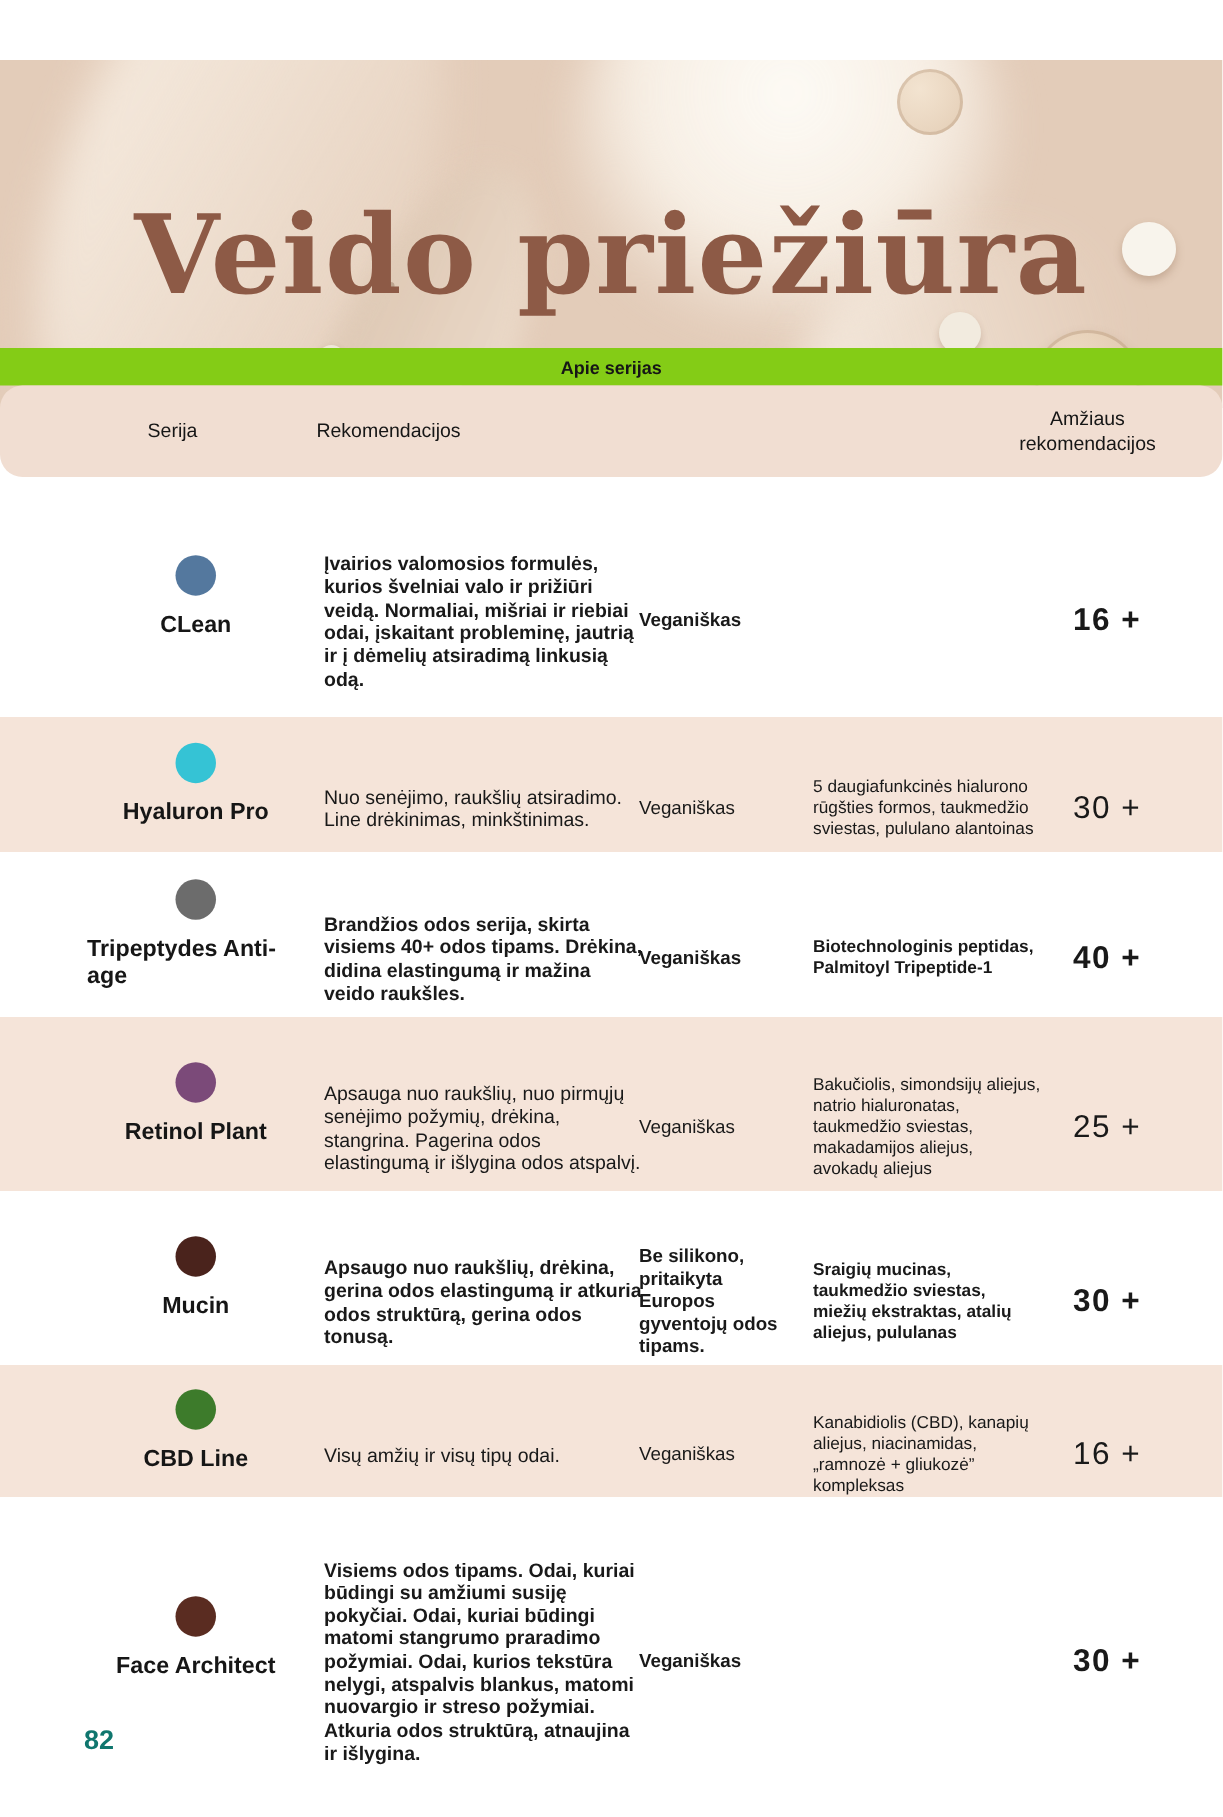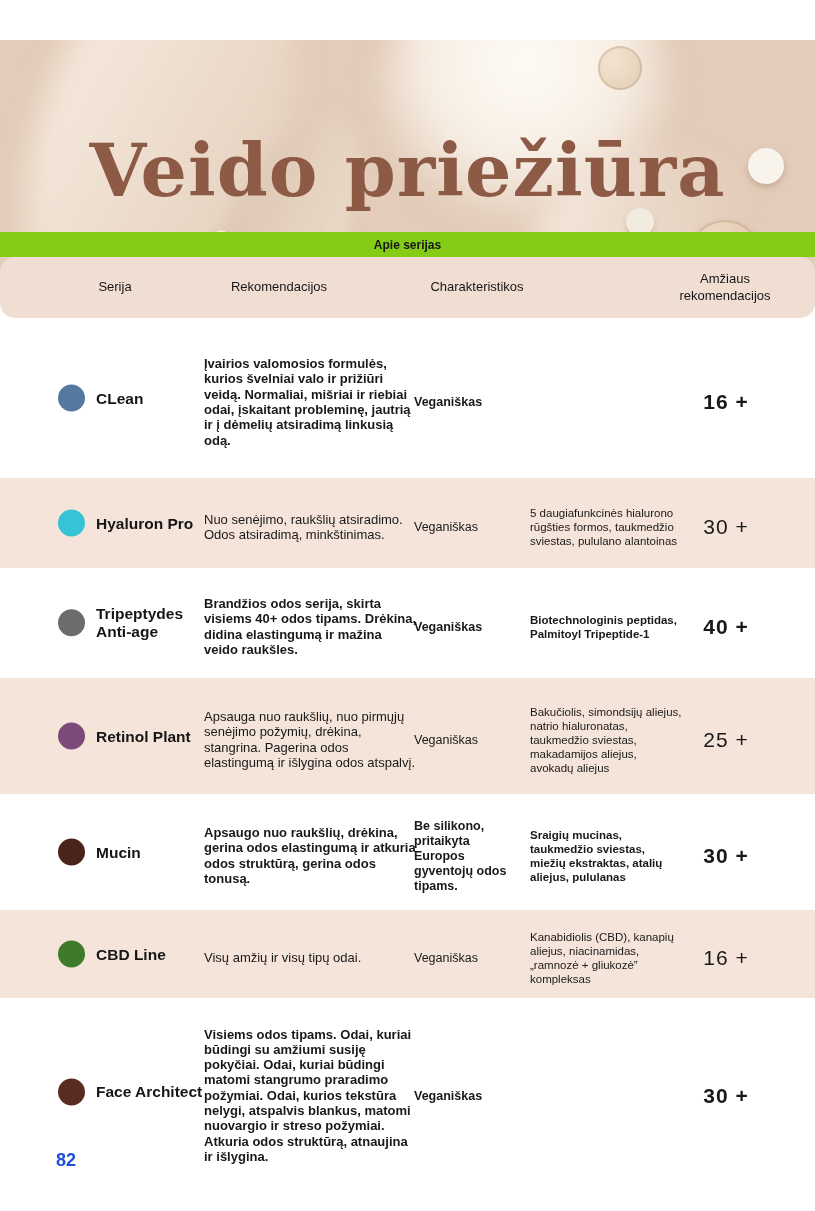--- a/index.html
+++ b/index.html
@@ -46,44 +46,44 @@
   .band{
     position:absolute;left:0;top:232px;width:815px;height:25px;
     display:flex;align-items:center;justify-content:center;
     font-size:12px;font-weight:700;color:#161616;
   }
   
   .thead{position:absolute;left:0;top:257px;width:815px;height:61px;}
   .th{position:absolute;top:0;height:100%;display:flex;align-items:center;justify-content:center;
       text-align:center;font-size:13px;line-height:1.3;color:#161616;}
   .th0{left:73px;width:84px;}
-  .th1{left:184px;width:190px;}
+  .th1{left:164px;width:190px;}
   .th2{left:402px;width:150px;}
   .th3{left:536px;width:128px;}
   .th4{left:658px;width:134px;}
   
   .rows{position:absolute;left:0;top:318px;width:815px;}
   .row{position:relative;width:815px;}
   .r1{height:160px;}.r2{height:90px;}.r3{height:110px;}.r4{height:116px;}
   .r5{height:116px;}.r6{height:88px;}.r7{height:187px;}
   .row.alt{background:#f5e4d9;}
   .cell{position:absolute;top:50%;transform:translateY(-50%);}
-  .cell-serija{left:58px;width:145px;display:flex;align-items:center;gap:11px;}
+  .cell-serija{left:58px;width:145px;display:flex;align-items:center;gap:11px;flex-direction:column;}
   .dot{width:27px;height:27px;border-radius:50%;flex:0 0 27px;}
   .serija-name{margin:0;font-size:15.5px;line-height:1.15;color:#161616;}
   .cell-rek{left:200px;width:213px;font-size:13px;line-height:1.18;}
   .cell-char{left:410px;width:104px;font-size:12.5px;line-height:1.2;}
   .cell-veik{left:526px;width:152px;font-size:11.5px;line-height:1.22;}
   .cell-age{left:672px;width:100px;text-align:center;font-size:21px;letter-spacing:1px;}
   .row.heavy .cell-rek,.row.heavy .cell-char,.row.heavy .cell-veik{font-weight:700;}
   .row.heavy .serija-name{font-weight:700;}
   .row.heavy .cell-age{font-weight:600;}
-  .row p{margin:4px;}
+  .row p{margin:16px;}
   
-  .page-num{position:absolute;left:56px;top:1150px;font-size:18px;font-weight:700;color:#1d4ed8;}
+  .page-num{position:absolute;left:56px;top:1150px;font-size:18px;font-weight:700;color:#0f766e;}
 </style>
 </head>
 <body>
 
 <header class="hero" style="background: rgb(227, 204, 185);">
   <div class="smear smear1"></div>
   <div class="smear smear2"></div>
   <div class="smear smear3"></div>
   <div class="smear smear4"></div>
   <div class="droplet d4"></div>
@@ -97,21 +97,20 @@
   <h1>Veido priežiūra</h1>
 </header>
 
 <div class="band" style="background: #84cc16;">
   <span>Apie serijas</span>
 </div>
 
 <div class="thead" style="background: rgb(241, 222, 210); border-radius: 15px;">
   <div class="th th0">Serija</div>
   <div class="th th1">Rekomendacijos</div>
-  <div class="th th2">Charakteristikos</div>
   <div class="th th4">Amžiaus rekomendacijos</div>
 </div>
 
 <main class="rows">
 
   <section class="row r1 heavy">
     <div class="cell cell-serija">
       <span class="dot" style="background: rgb(84, 120, 158);"></span>
       <h2 class="serija-name">CLean</h2>
     </div>
@@ -119,21 +118,21 @@
     <p class="cell cell-char">Veganiškas</p>
     <p class="cell cell-veik"></p>
     <p class="cell cell-age">16 +</p>
   </section>
 
   <section class="row r2 alt" style="background: rgb(245, 228, 217);">
     <div class="cell cell-serija">
       <span class="dot" style="background: rgb(53, 195, 213);"></span>
       <h2 class="serija-name">Hyaluron Pro</h2>
     </div>
-    <p class="cell cell-rek">Nuo senėjimo, raukšlių atsiradimo. Odos atsiradimą, minkštinimas.</p>
+    <p class="cell cell-rek">Nuo senėjimo, raukšlių atsiradimo. Line drėkinimas, minkštinimas.</p>
     <p class="cell cell-char">Veganiškas</p>
     <p class="cell cell-veik">5 daugiafunkcinės hialurono rūgšties formos, taukmedžio sviestas, pululano alantoinas</p>
     <p class="cell cell-age">30 +</p>
   </section>
 
   <section class="row r3 heavy">
     <div class="cell cell-serija">
       <span class="dot" style="background: rgb(108, 108, 108);"></span>
       <h2 class="serija-name">Tripeptydes Anti-age</h2>
     </div>

